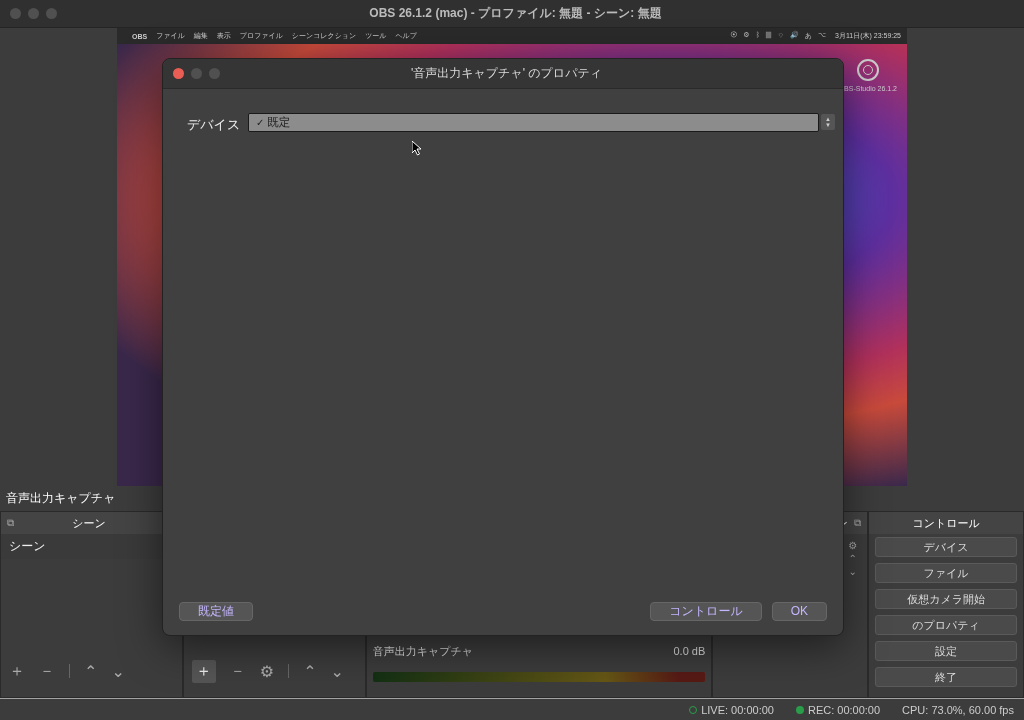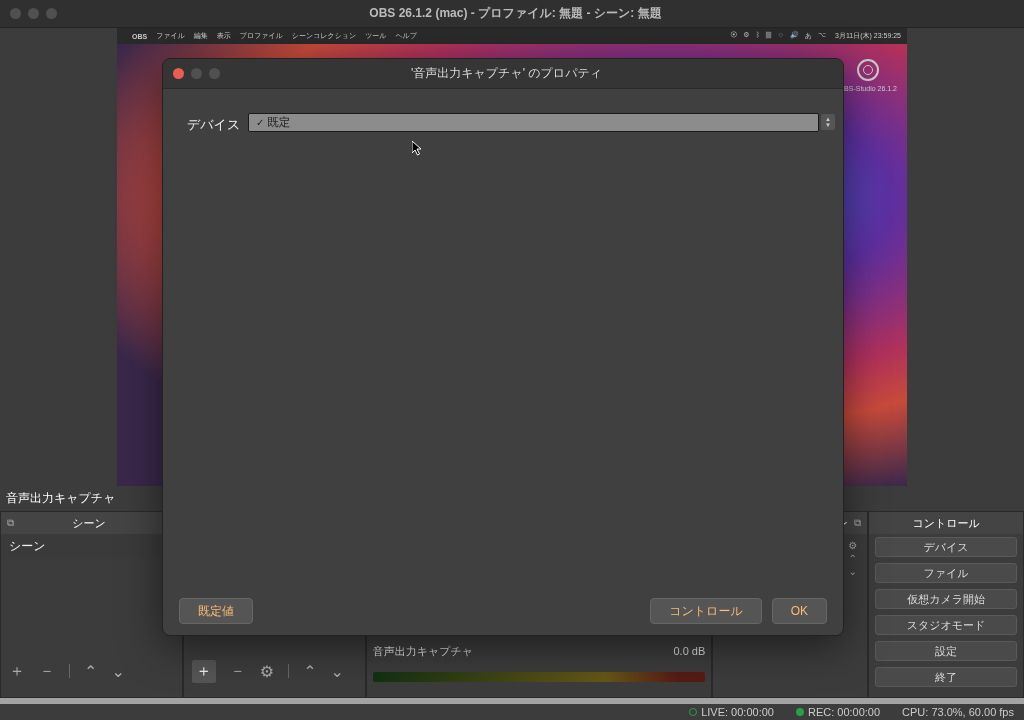--- a/index.html
+++ b/index.html
@@ -47,21 +47,21 @@
     .meter-track { flex:1; height:10px; border-radius:2px; background:#222; position:relative; overflow:hidden;}
     .meter-fill { position:absolute; left:0; top:0; bottom:0; right:0; background:linear-gradient(90deg,#2a6a2a 0%, #e0c030 70%, #c03a30 92%);}
     .meter-dark { position:absolute; inset:0; background:rgba(0,0,0,.55);}
     .vol-slider { width:280px; height:4px; background:#666; position:relative; border-radius:2px;}
     .vol-handle { position:absolute; top:-5px; width:12px; height:14px; background:#ddd; border-radius:2px;}
     .side-buttons { display:flex; flex-direction:column; gap:2px; align-items:center; color:#aaa; font-size:10px; padding-right:4px;}
 
     .ctrl-col { display:flex; flex-direction:column; }
     .ctrl-btn { margin:3px 6px; height:20px; background:#4a4a4a; border:1px solid #5a5a5a; border-radius:3px; font-size:11px; display:flex; align-items:center; justify-content:center; color:#ddd; cursor:pointer;}
 
-    .status-bar { position:absolute; bottom:0; left:0; right:0; height:22px; background:#3c3c3c; border-top:6px solid #a3a3a3; display:flex; align-items:center; justify-content:flex-end; padding:0 10px; font-size:11px; color:#ccc; gap:22px;}
+    .status-bar { position:absolute; bottom:0; left:0; right:0; height:22px; background:#3c3c3c; border-top:1px solid #a3a3a3; display:flex; align-items:center; justify-content:flex-end; padding:0 10px; font-size:11px; color:#ccc; gap:22px;}
     .status-bar .live-dot { display:inline-block; width:8px; height:8px; border:1.5px solid #2a9d4a; border-radius:50%; margin-right:4px;}
     .status-bar .rec-dot { display:inline-block; width:8px; height:8px; background:#2a9d4a; border-radius:50%; margin-right:4px;}
 
     .modal { position:absolute; left:162px; top:58px; width:682px; height:578px; background:#404040; border-radius:8px; border:1px solid #222; box-shadow:0 10px 40px rgba(0,0,0,.5); display:flex; flex-direction:column;justify-content:space-between;}
     .modal-title-bar { height:30px; background:#353535; border-radius:8px 8px 0 0; display:flex; align-items:center; padding:0 10px; border-bottom:1px solid #2a2a2a;}
     .modal-title-bar .traffic-lights .dot-red { background:#ea5d55;}
     .modal-title { flex:1; text-align:center; font-size:12px; color:#ddd;}
     .modal-content { flex:1; padding:24px 24px 16px 24px; position:relative;}
     .field-row { display:flex; align-items:flex-start; gap:8px;}
     .field-label { font-size:13px; color:#eee; padding-top:3px;}
@@ -69,21 +69,21 @@
     .dropdown-list { border:.5px solid #1a1a1a; background:#7a7a7a; border-radius:2px; overflow:hidden;}
     .dd-option { display:flex; align-items:center; height:17px; padding:0 6px 0 4px; font-size:11.5px; cursor:pointer;}
     .dd-option .check { width:14px; display:inline-flex; justify-content:center; color:#222; font-size:10px;}
     .dd-option.top { background:#8c8c8c; color:#222;}
     .dd-option.hilite { background:#0a6ae8; color:#111;}
     .dd-stepper { position:absolute; right:-16px; top:1px; width:14px; height:16px; background:#555; border-radius:2px; display:flex; flex-direction:column; align-items:center; justify-content:center; font-size:6px; line-height:6px; color:#ccc;}
     .cursor-arrow { position:absolute; left:164px; top:28px; width:12px; height:16px; pointer-events:none;}
     .cursor-arrow svg{width:100%;height:100%;}
 
     .modal-footer { height:48px; display:flex; align-items:center; padding:0 16px; gap:10px;}
-    .btn { height:26px; padding:0 18px; border-radius:4px; background:#555; border:1px solid #666; font-size:12px; color:#fdba74; display:flex; align-items:center; cursor:pointer;}
+    .btn { height:19px; padding:0 18px; border-radius:4px; background:#555; border:1px solid #666; font-size:12px; color:#c4b5fd; display:flex; align-items:center; cursor:pointer;}
     .modal-footer .spacer { flex:1;}
   </style>
 </head>
 <body>
 
 <div class="main-title-bar">
   <div class="traffic-lights">
     <div class="tldot dot-inactive"></div>
     <div class="tldot dot-inactive"></div>
     <div class="tldot dot-inactive"></div>
@@ -197,21 +197,21 @@
     </div>
 
     <div class="panel p5">
       <div class="panel-header">
           <span style="flex:1;text-align:center">コントロール</span>
         </div>
       <div class="ctrl-col">
         <div class="ctrl-btn">デバイス</div>
         <div class="ctrl-btn">ファイル</div>
         <div class="ctrl-btn">仮想カメラ開始</div>
-        <div class="ctrl-btn">スタジオモード</div>
+        <div class="ctrl-btn">のプロパティ</div>
         <div class="ctrl-btn">設定</div>
         <div class="ctrl-btn">終了</div>
       </div>
     </div>
 
   </div>
 </div>
 
 <div class="status-bar">
   <span><span class="live-dot"></span><span>LIVE: 00:00:00</span></span>

